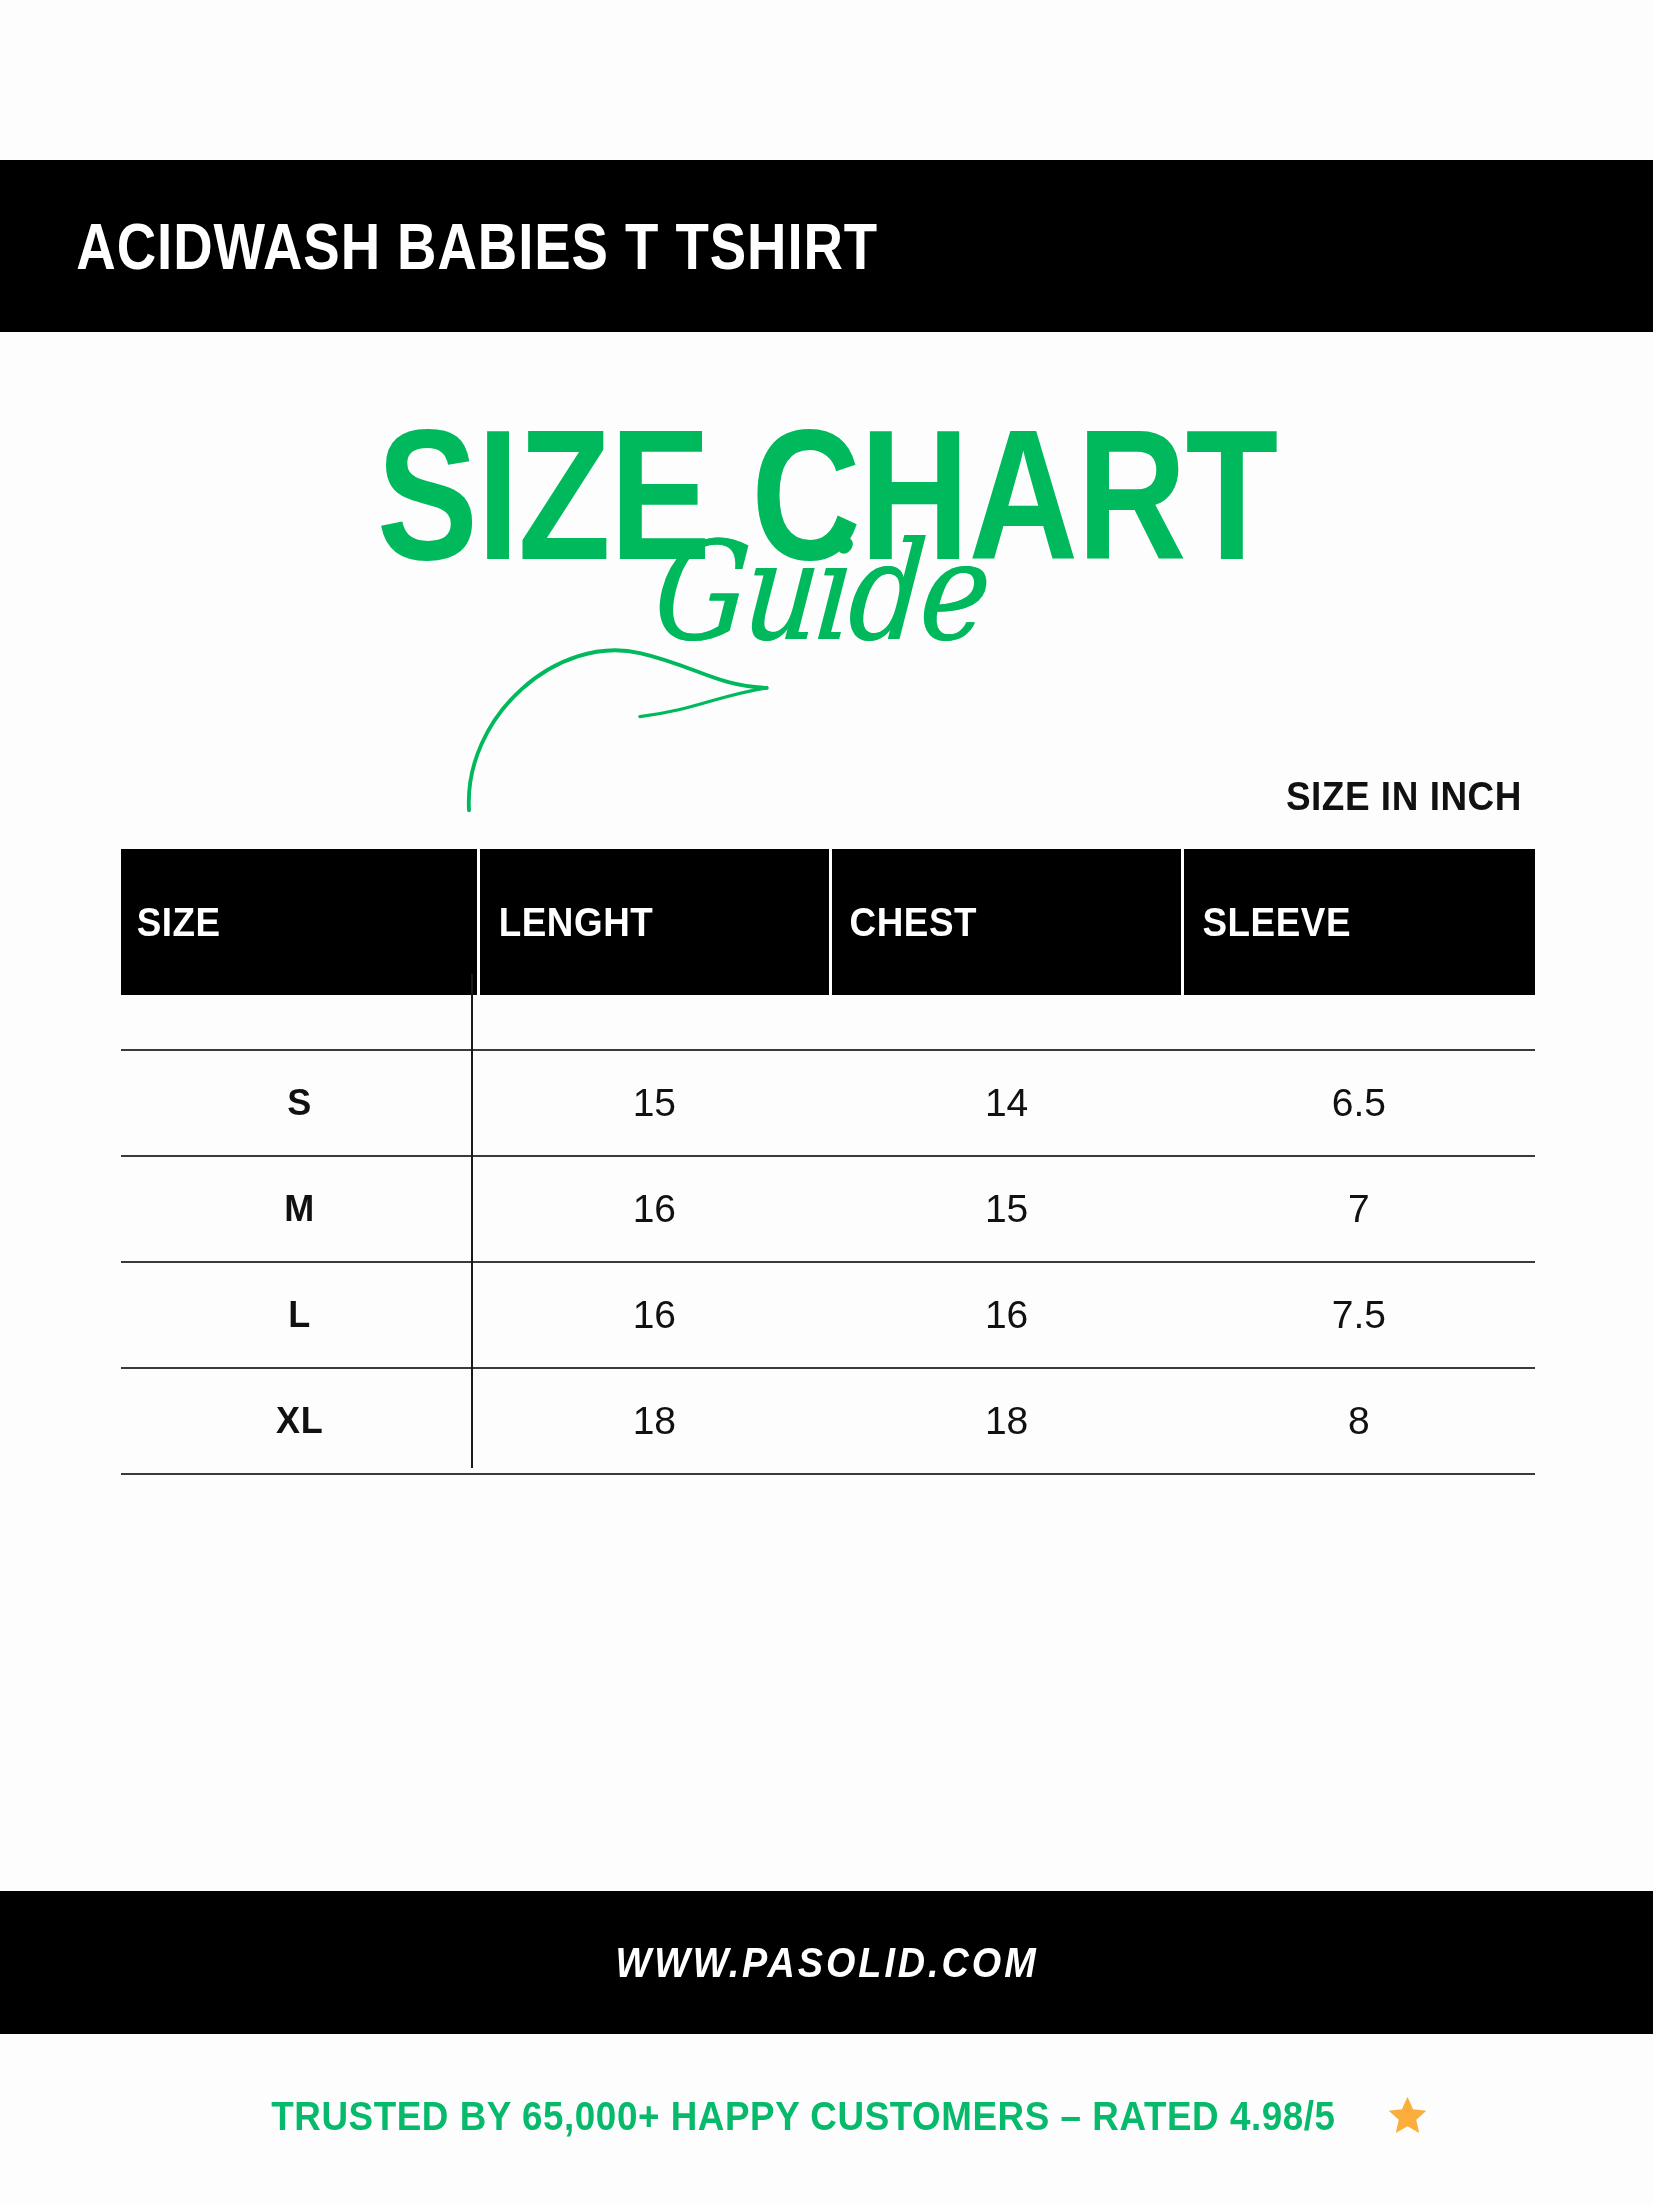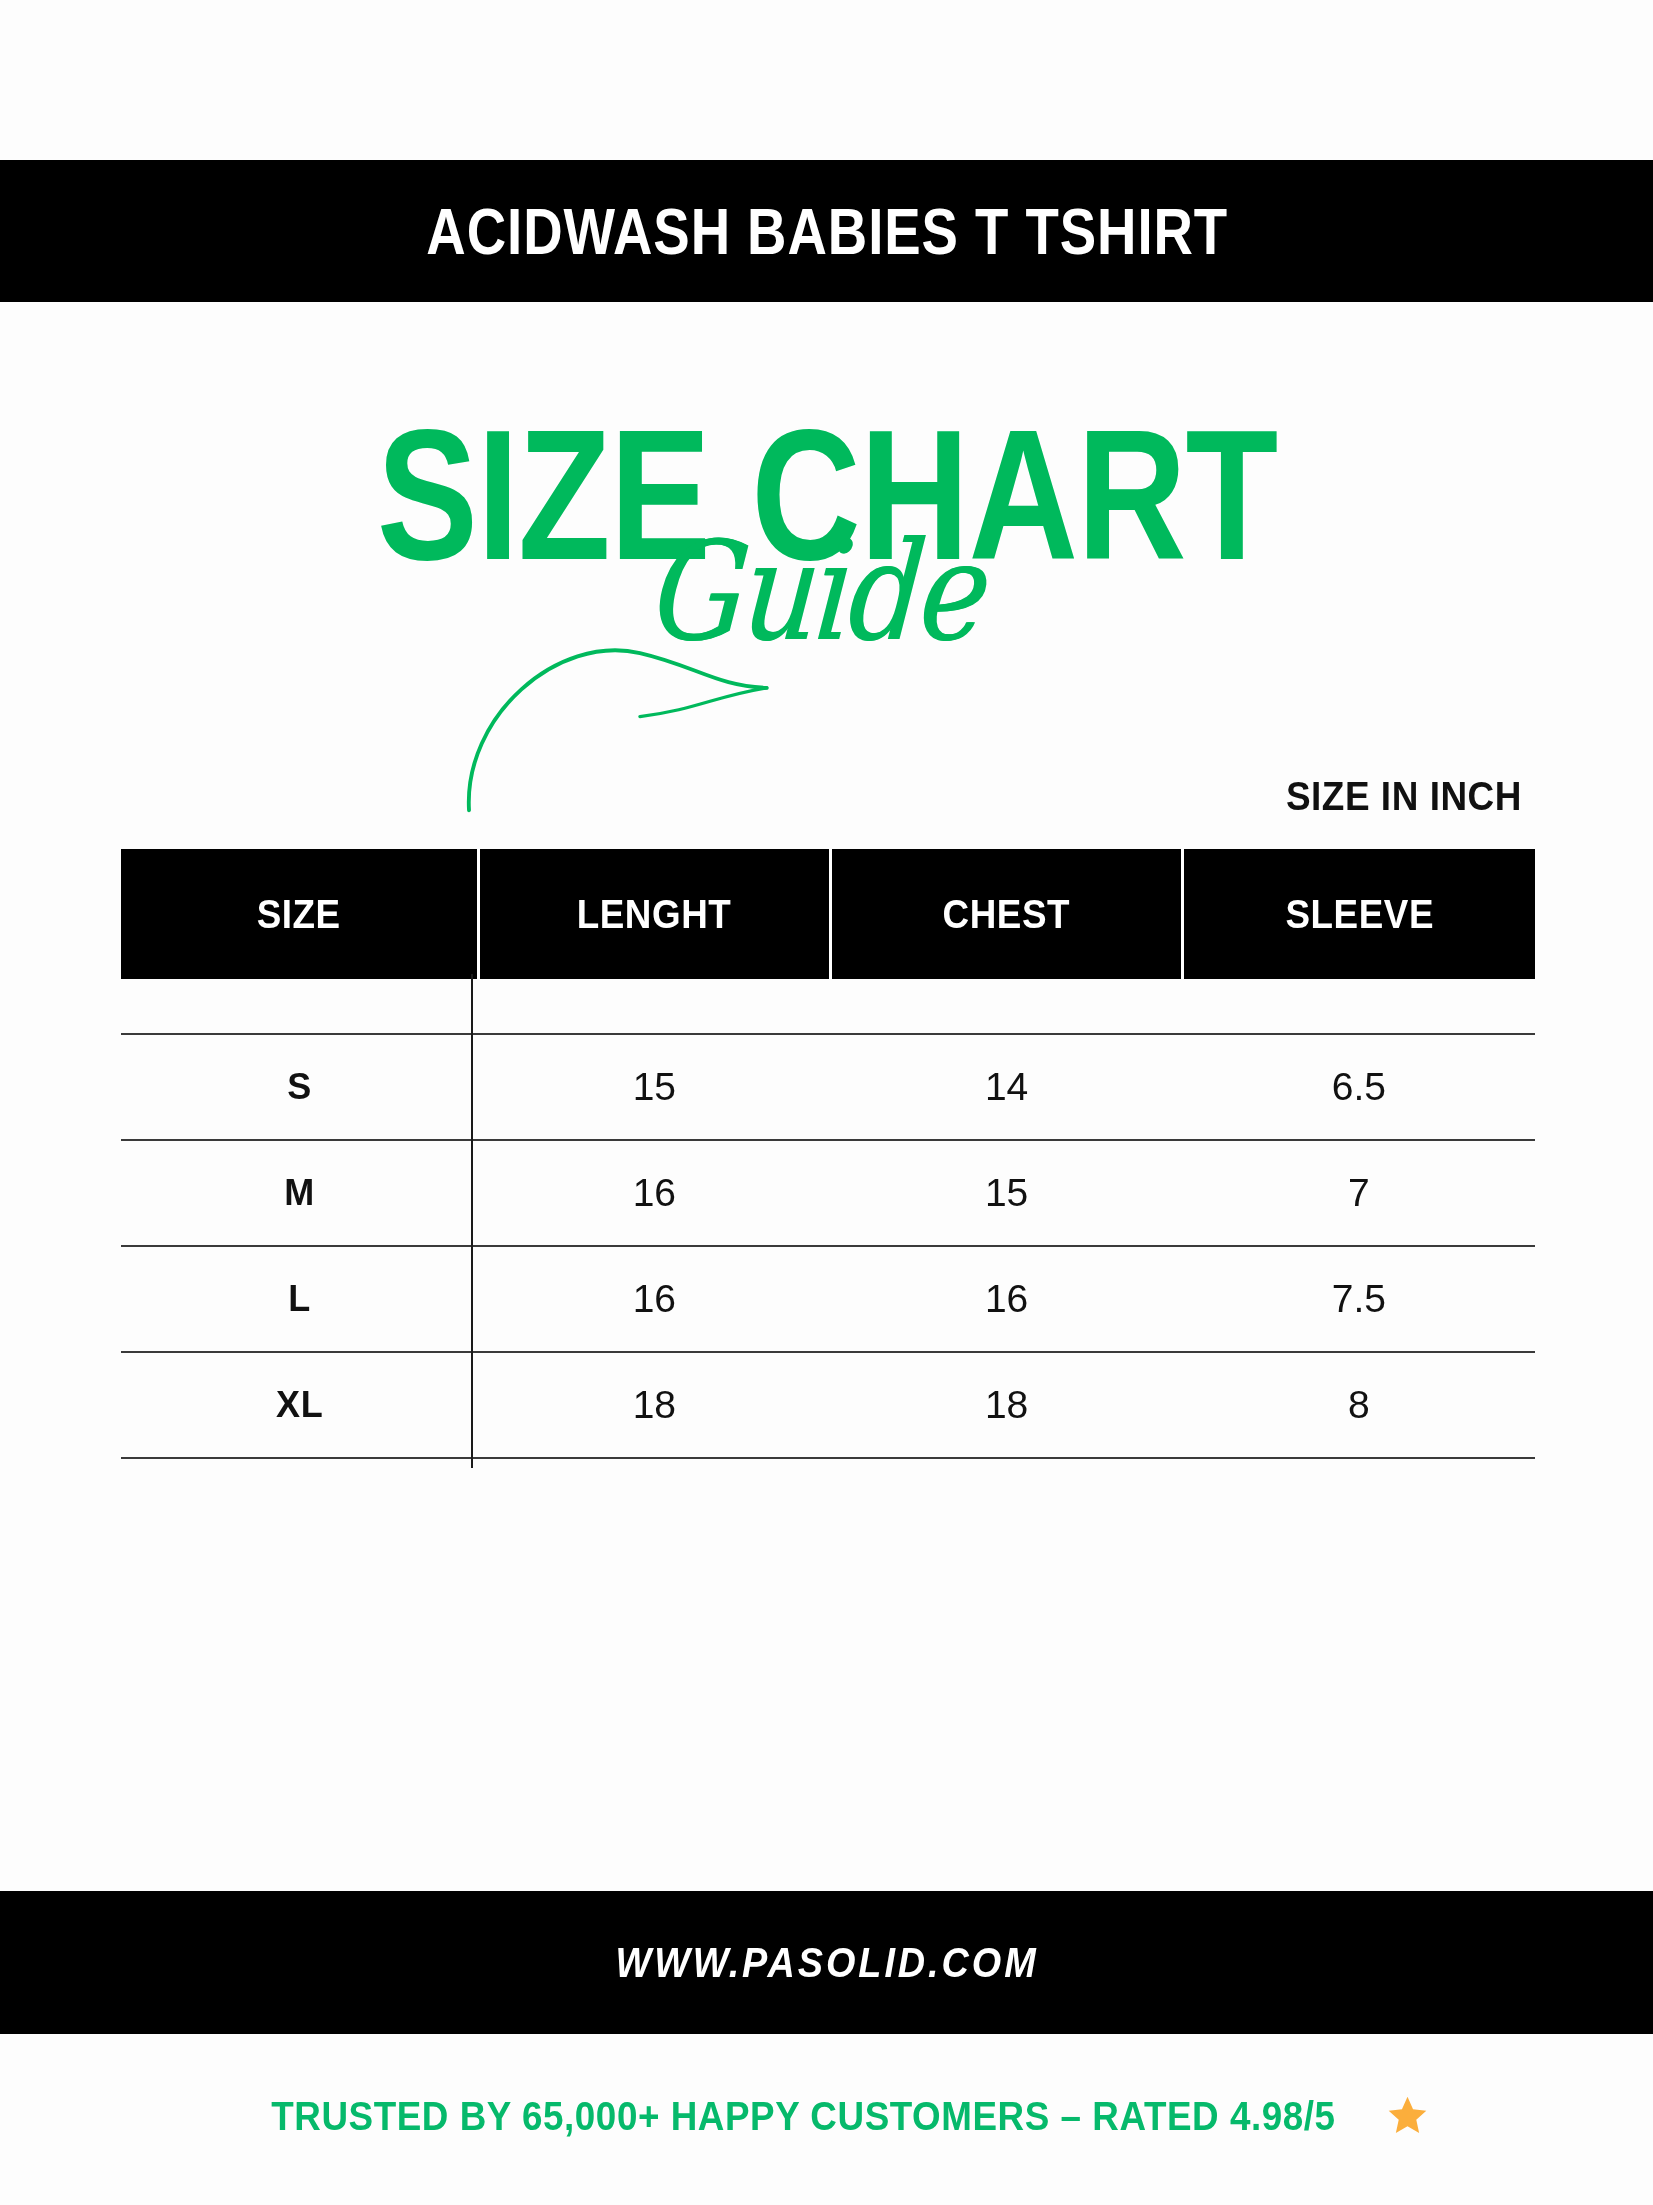--- a/index.html
+++ b/index.html
@@ -21,25 +21,24 @@
     inset: 0;
     background: #fdfdfd;
   }
 
   
   .title-bar {
     position: absolute;
     left: 0;
     top: 160px;
     width: 1654px;
-    height: 142px;
+    height: 172px;
     background: #000000;
     display: flex;
     align-items: center;
-    justify-content: center;
   }
   .title-text {
     color: #ffffff;
     font-family: "Liberation Sans Narrow", "Liberation Sans", sans-serif;
     font-size: 65px;
     font-weight: 700;
     letter-spacing: 1.1px;
     line-height: 1;
     text-align: center;
     transform: scaleX(0.84);
@@ -134,24 +133,24 @@
   .size-table col.c-sleeve { width: 352px; }
 
   .size-table thead th {
     background: #000000;
     color: #ffffff;
     height: 122px;
     font-family: "Liberation Sans Narrow", "Liberation Sans", sans-serif;
     font-size: 40px;
     font-weight: 700;
     letter-spacing: 0.6px;
-    text-align: center;
+    text-align: left;
     vertical-align: middle;
     border-right: 3.3px solid #ffffff;
-    padding: 4px;
+    padding: 12px;
   }
   .size-table thead th:last-child { border-right: none; }
   .size-table thead th > span {
     display: inline-block;
     transform: scaleX(0.92);
   }
 
   .size-table tbody td {
     height: 82px;
     text-align: center;

